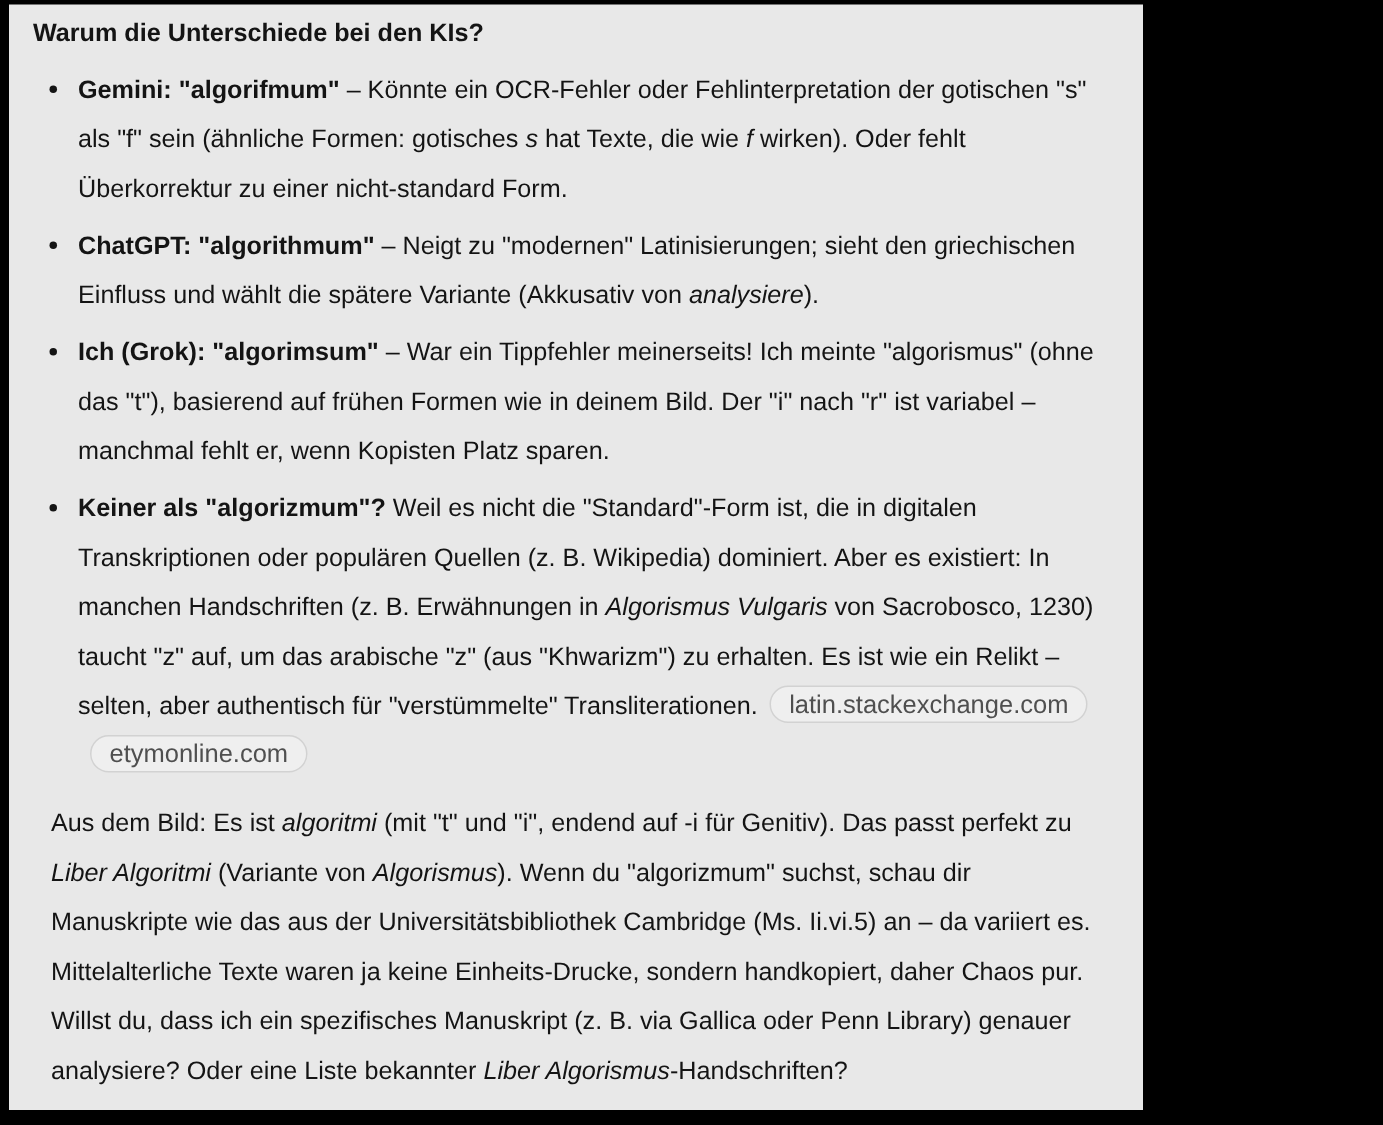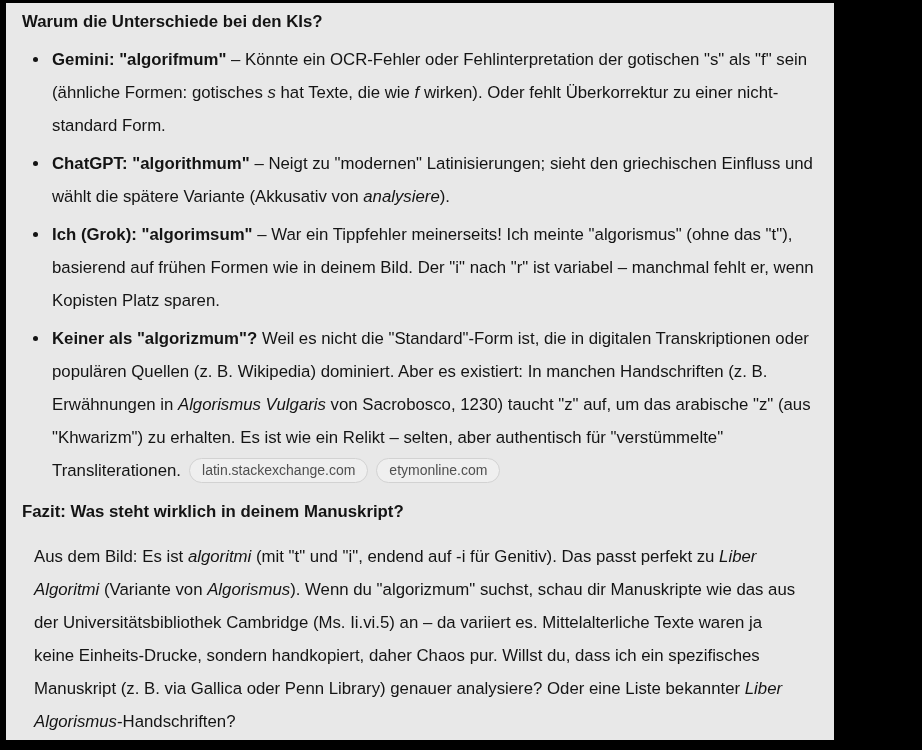--- a/index.html
+++ b/index.html
@@ -7,21 +7,21 @@
     padding: 0;
     width: 922px;
     height: 750px;
     background: #000000;
     overflow: hidden;
   }
   .page {
     position: absolute;
     left: 6px;
     top: 3px;
-    width: 828px;   
+    width: 756px;   
     height: 737px;  
     box-sizing: border-box;
     background: var(--bg, #e8e8e8);
     color: var(--fg, #141414);
     font-family: "Liberation Sans", "DejaVu Sans", sans-serif;
     font-size: 16.8px;
     line-height: 33px;
     padding: 2px 20px 0 16px;
     overflow: hidden;
   }
@@ -61,21 +61,21 @@
     display: inline-block;
     box-sizing: border-box;
     height: 25px;
     line-height: 23px;
     padding: 0 12px;
     margin-left: 8px;
     border: 1px solid var(--pill-border, #d2d2d2);
     border-radius: 13px;
     background: var(--pill-bg, #efefef);
     color: var(--pill-fg, #4f4f4f);
-    font-size: 14px;
+    font-size: 17px;
     text-decoration: none;
     vertical-align: 1px;
     white-space: nowrap;
     cursor: pointer;
   }
 </style>
 </head>
 <body>
 
 <div class="page">
@@ -90,17 +90,16 @@
       <span class="rich"><b>ChatGPT: "algorithmum"</b><span> – Neigt zu "modernen" Latinisierungen; sieht den griechischen Einfluss und wählt die spätere Variante (Akkusativ von </span><i>analysiere</i><span>).</span></span>
     </li>
     <li class="bullet-item">
       <span class="rich"><b>Ich (Grok): "algorimsum"</b><span> – War ein Tippfehler meinerseits! Ich meinte "algorismus" (ohne das "t"), basierend auf frühen Formen wie in deinem Bild. Der "i" nach "r" ist variabel – manchmal fehlt er, wenn Kopisten Platz sparen.</span></span>
     </li>
     <li class="bullet-item">
       <span class="rich"><b>Keiner als "algorizmum"?</b><span> Weil es nicht die "Standard"-Form ist, die in digitalen Transkriptionen oder populären Quellen (z. B. Wikipedia) dominiert. Aber es existiert: In manchen Handschriften (z. B. Erwähnungen in </span><i>Algorismus Vulgaris</i><span> von Sacrobosco, 1230) taucht "z" auf, um das arabische "z" (aus "Khwarizm") zu erhalten. Es ist wie ein Relikt – selten, aber authentisch für "verstümmelte" Transliterationen.</span><a class="pill">latin.stackexchange.com</a><a class="pill">etymonline.com</a></span>
     </li>
   </ul>
 
-  <div class="section-heading heading-fazit">Fazit: Was steht wirklich in deinem Manuskript?</div>
 
   <p class="final-paragraph rich"><span>Aus dem Bild: Es ist </span><i>algoritmi</i><span> (mit "t" und "i", endend auf -i für Genitiv). Das passt perfekt zu </span><i>Liber Algoritmi</i><span> (Variante von </span><i>Algorismus</i><span>). Wenn du "algorizmum" suchst, schau dir Manuskripte wie das aus der Universitätsbibliothek Cambridge (Ms. Ii.vi.5) an – da variiert es. Mittelalterliche Texte waren ja keine Einheits-Drucke, sondern handkopiert, daher Chaos pur. Willst du, dass ich ein spezifisches Manuskript (z. B. via Gallica oder Penn Library) genauer analysiere? Oder eine Liste bekannter </span><i>Liber Algorismus</i><span>-Handschriften?</span></p>
 
 </div>
 
 </body></html>

